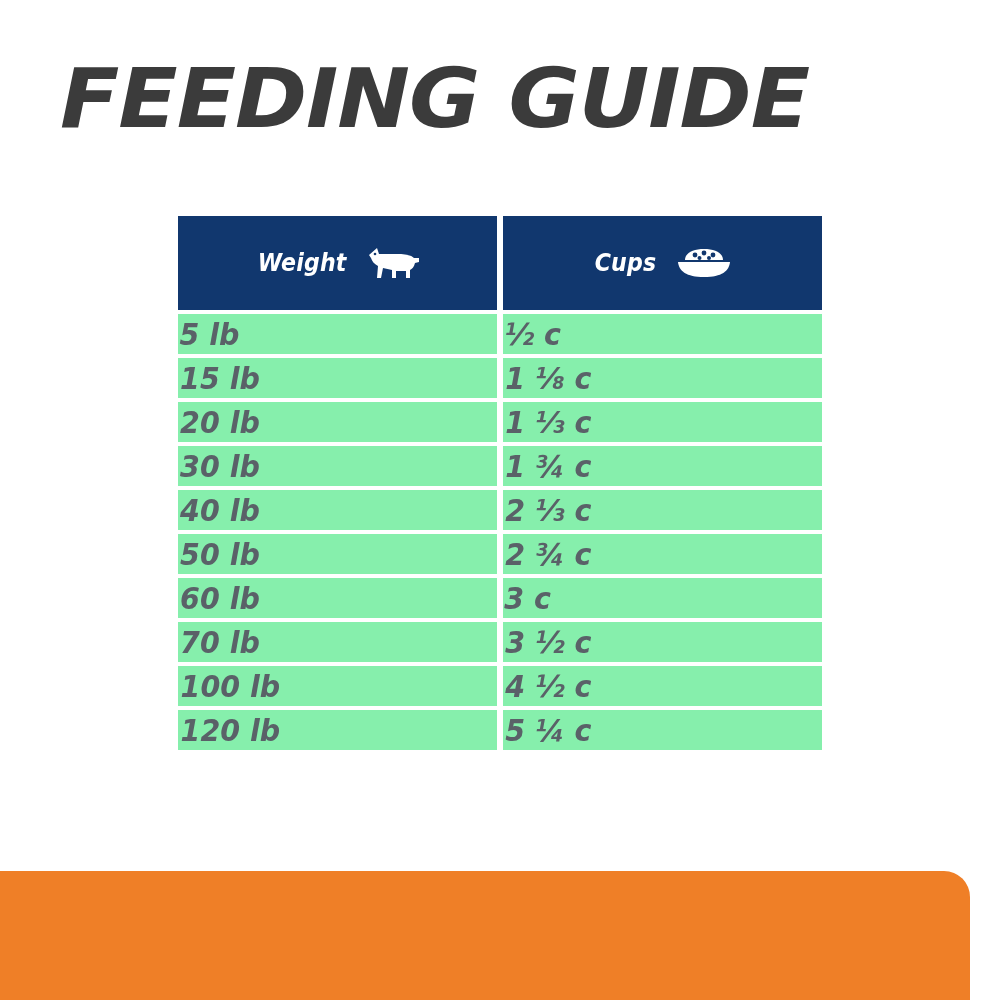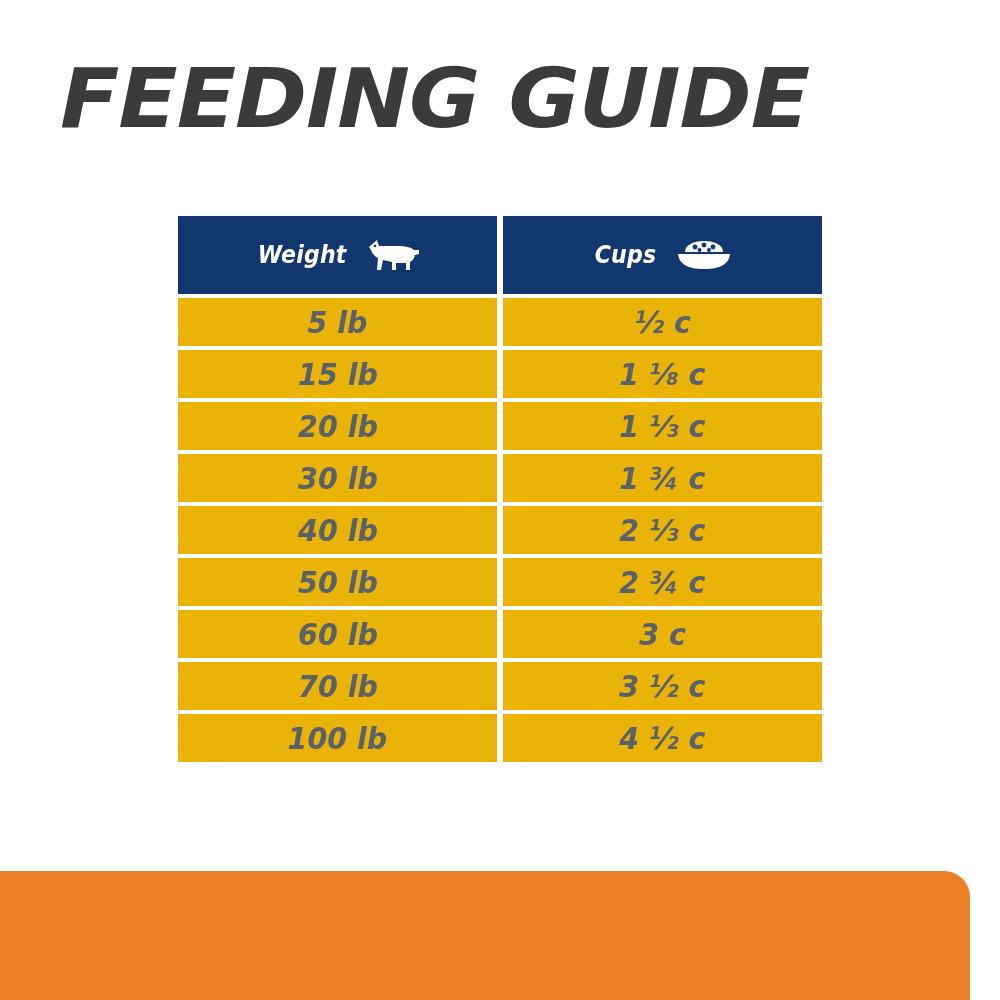--- a/index.html
+++ b/index.html
@@ -63,47 +63,47 @@
   .table {
     width: 100%;
     border-collapse: separate;
     border-spacing: 6px 4px;
     table-layout: fixed;
   }
 
   .table th {
     background: #11376e;
     color: #ffffff;
-    height: 78px;
-    padding: 0;
+    height: 62px;
+    padding: 16px;
     vertical-align: middle;
     margin-top: 48px;
   }
 
   .th-inner {
     display: flex;
     align-items: center;
     justify-content: center;
     gap: 16px;
   }
 
   .th-label {
     font-family: "DejaVu Sans", sans-serif;
     font-weight: bold;
     font-size: 24px;
     letter-spacing: 0.2px;
     transform: scaleX(0.92);
   }
 
   .table td {
-    background: #eab308;
+    background: #86efac;
     color: #5a6168;
-    height: 48px;
+    height: 40px;
     padding: 0;
-    text-align: center;
+    text-align: left;
     vertical-align: middle;
     font-family: "DejaVu Sans", sans-serif;
     font-weight: bold;
     font-size: 30px;
     transform: scaleX(1);
   }
 
   .cell-text {
     display: inline-block;
     transform: scaleX(0.95);
@@ -188,17 +188,21 @@
           <td><span class="cell-text">3 c</span></td>
         </tr>
         <tr>
           <td><span class="cell-text">70 lb</span></td>
           <td><span class="cell-text">3 ½ c</span></td>
         </tr>
         <tr>
           <td><span class="cell-text">100 lb</span></td>
           <td><span class="cell-text">4 ½ c</span></td>
         </tr>
+        <tr>
+          <td><span class="cell-text">120 lb</span></td>
+          <td><span class="cell-text">5 ¼ c</span></td>
+        </tr>
       </tbody>
     </table>
   </div>
 
 </div>
 
 </body></html>

